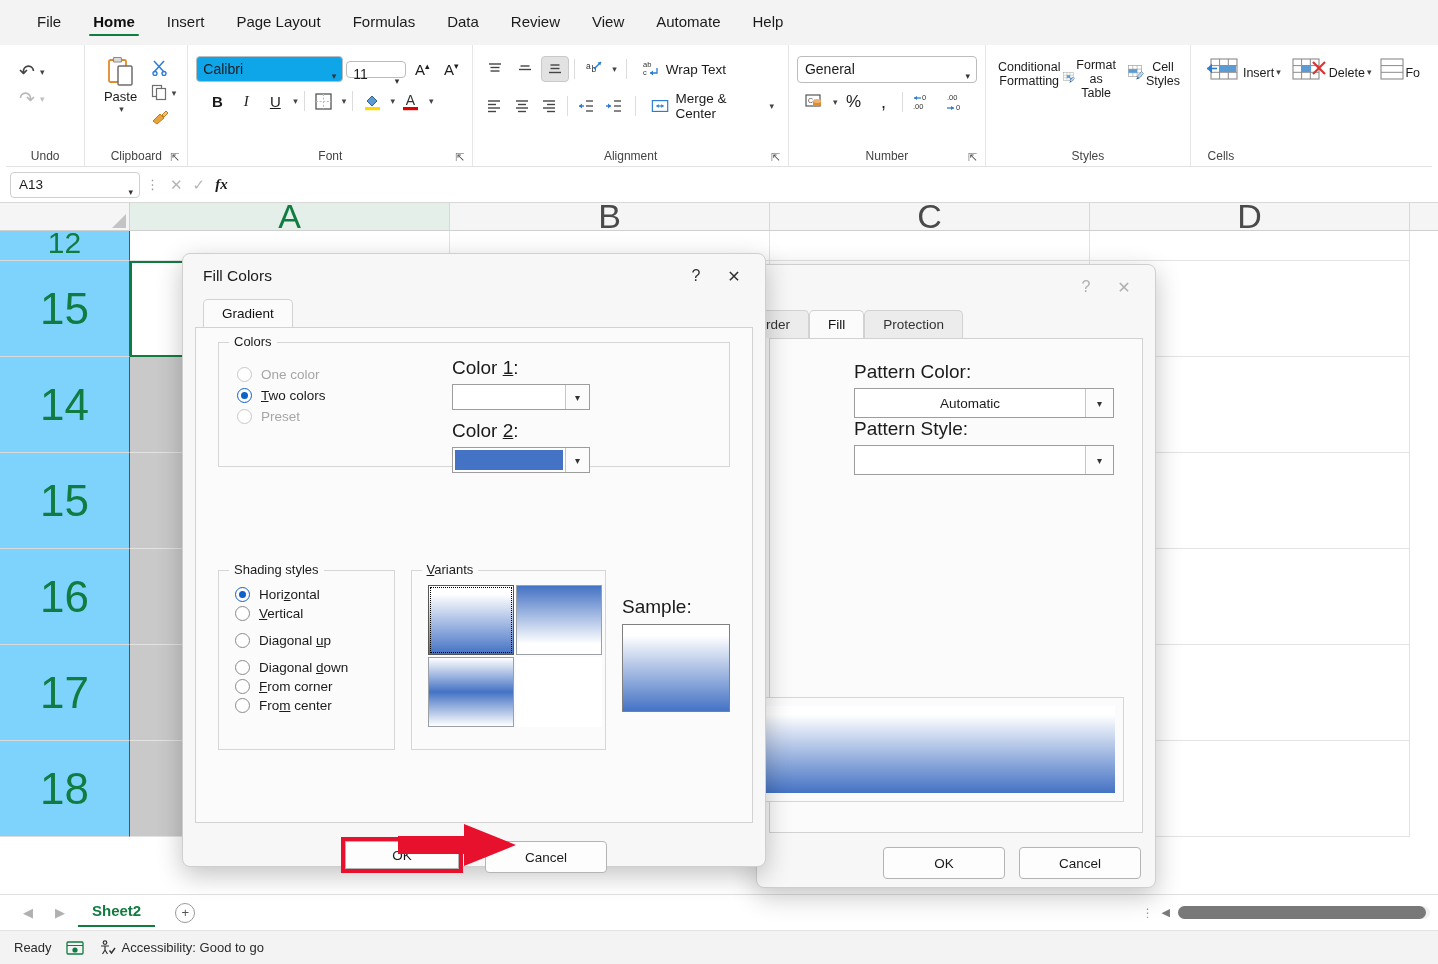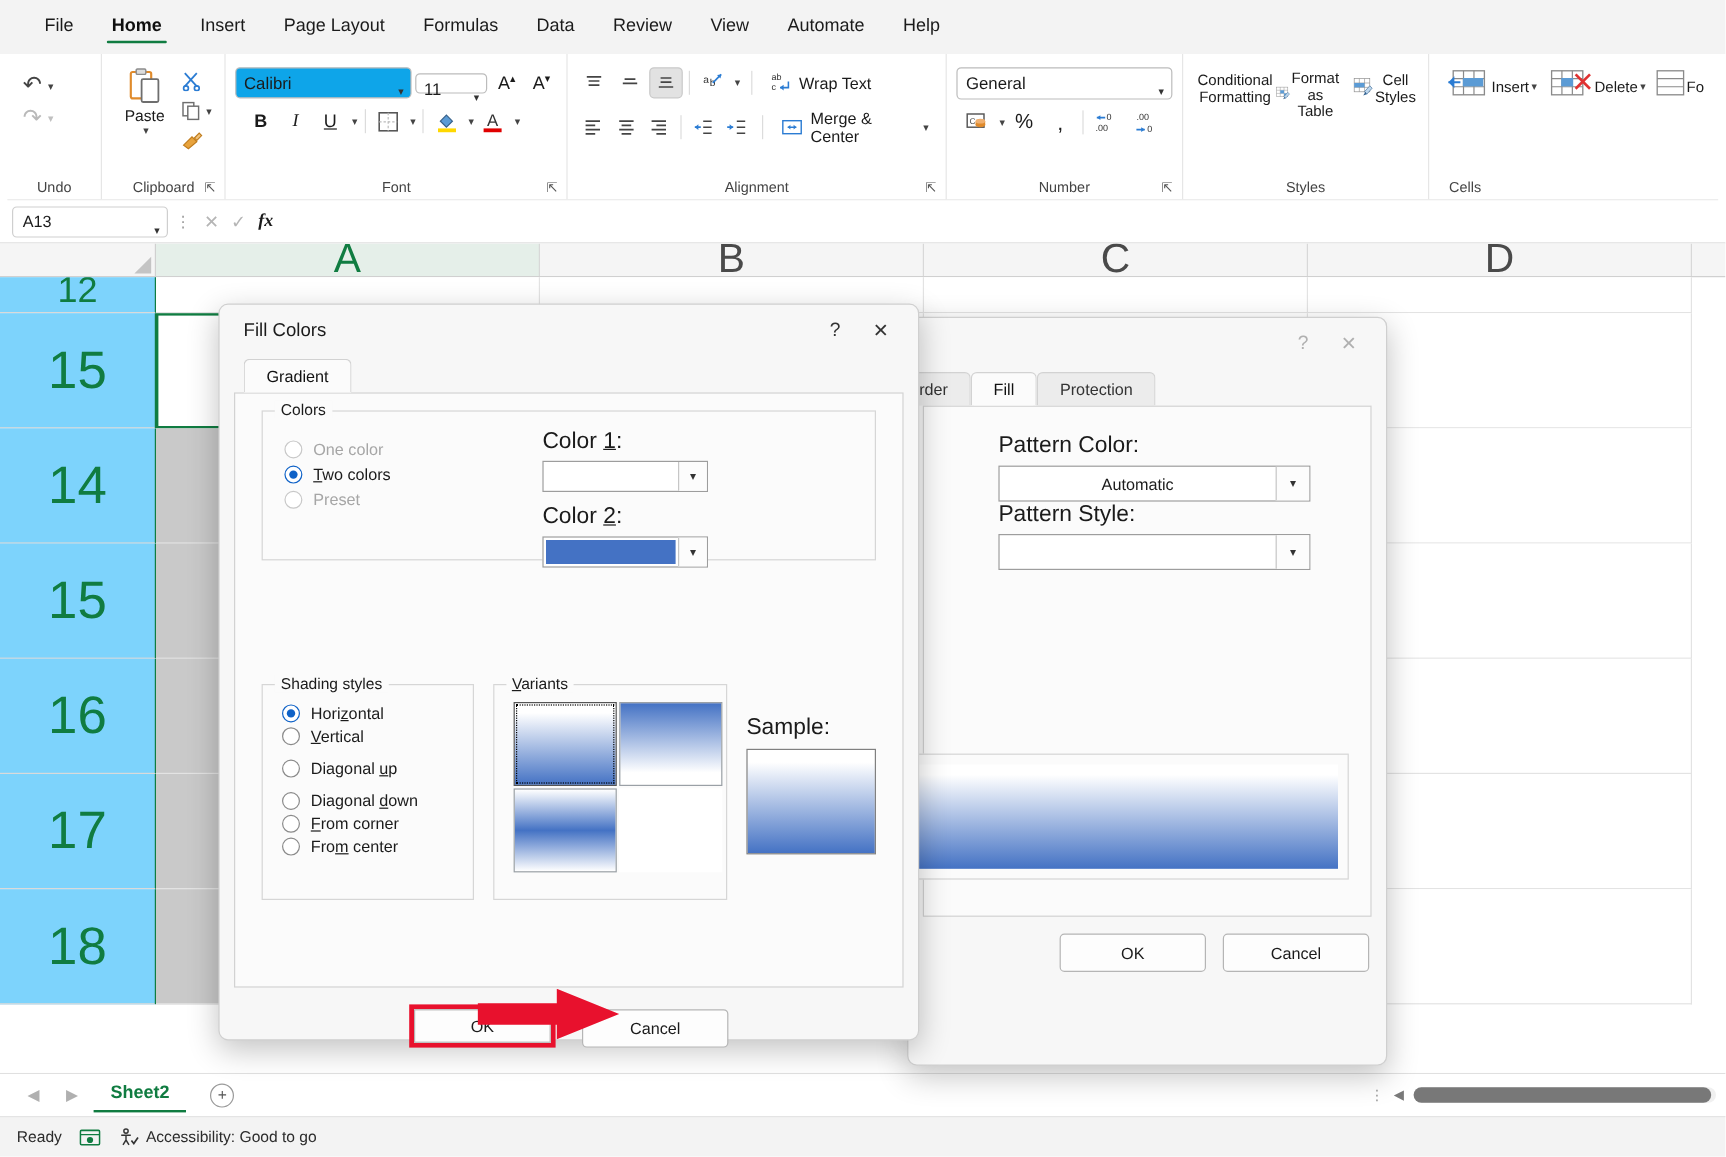--- a/index.html
+++ b/index.html
@@ -787,21 +787,21 @@
   <div class="dlg-title">
     <span class="t"></span>
     <span class="dlg-btn dim">?</span>
     <span class="dlg-btn dim">✕</span>
   </div>
   <div class="tabstrip" style="padding-left:0">
     <div class="dtab" style="margin-left:-10px">rder</div>
     <div class="dtab active">Fill</div>
     <div class="dtab">Protection</div>
   </div>
-  <div class="dlg-page" style="height:426px; padding:22px 0 0 62px; position:relative;">
+  <div class="dlg-page" style="height:495px; padding:22px 0 0 84px; position:relative;">
     <div class="lbl">Pattern Color:</div>
     <div class="cbox">
       <span class="val">Automatic</span>
       <span class="arrow">▾</span>
     </div>
     <div class="lbl" style="">Pattern Style:</div>
     <div class="cbox">
       <span class="val"></span>
       <span class="arrow">▾</span>
     </div>

